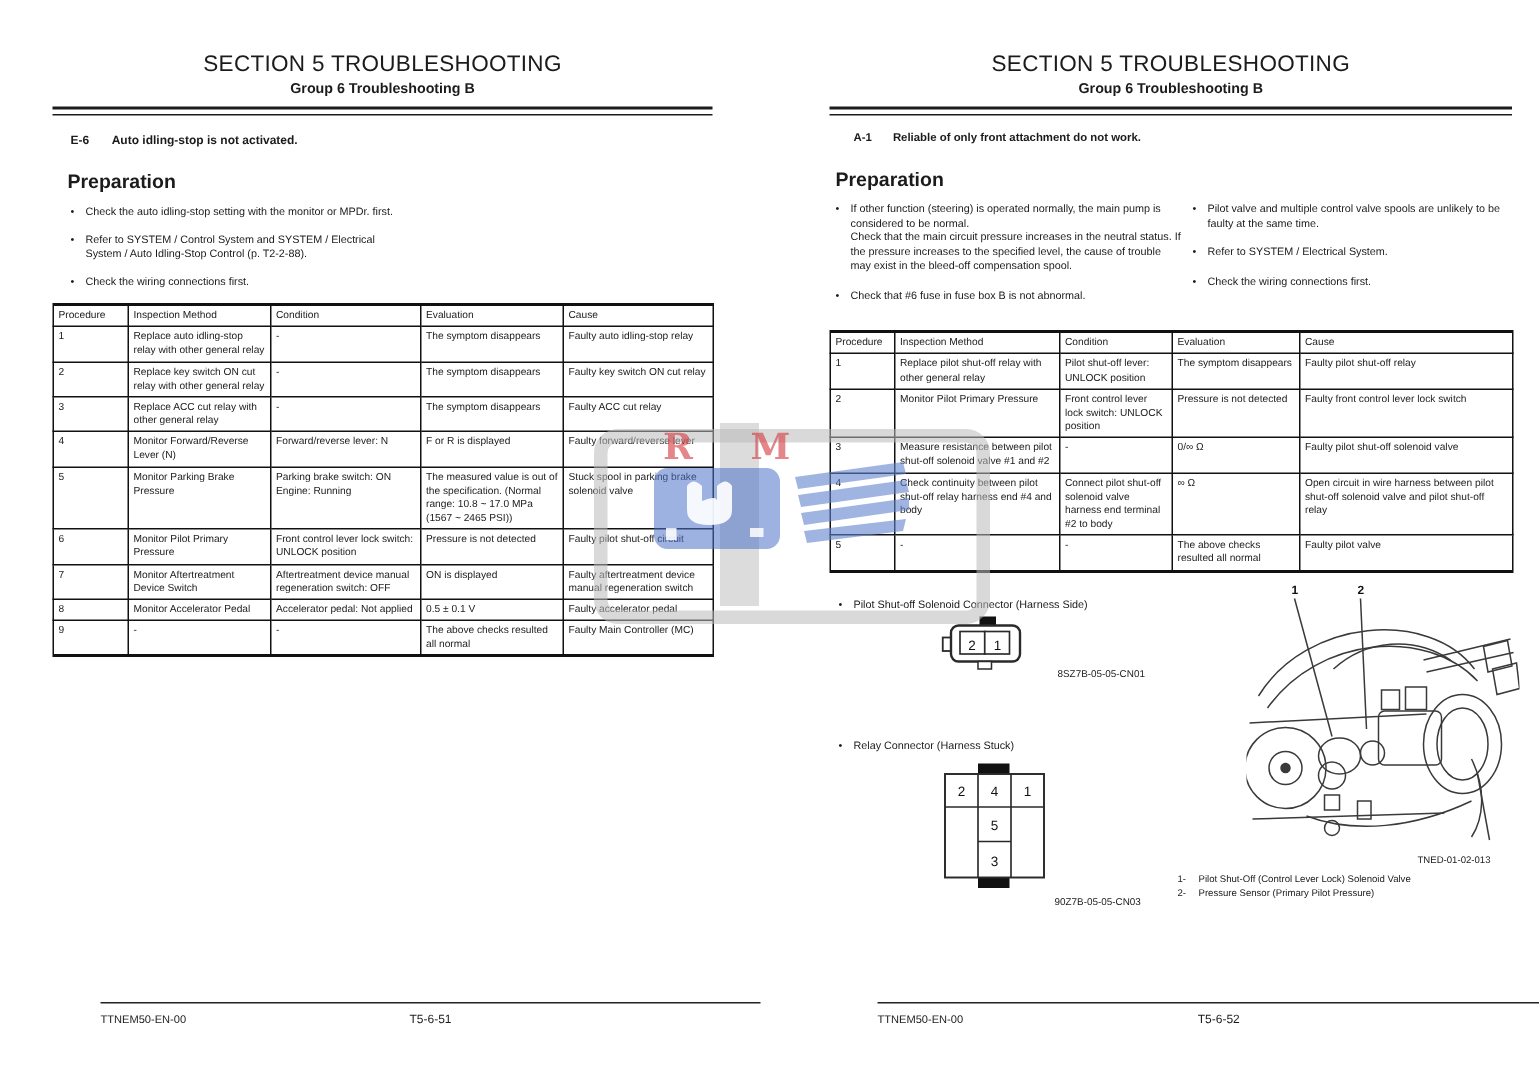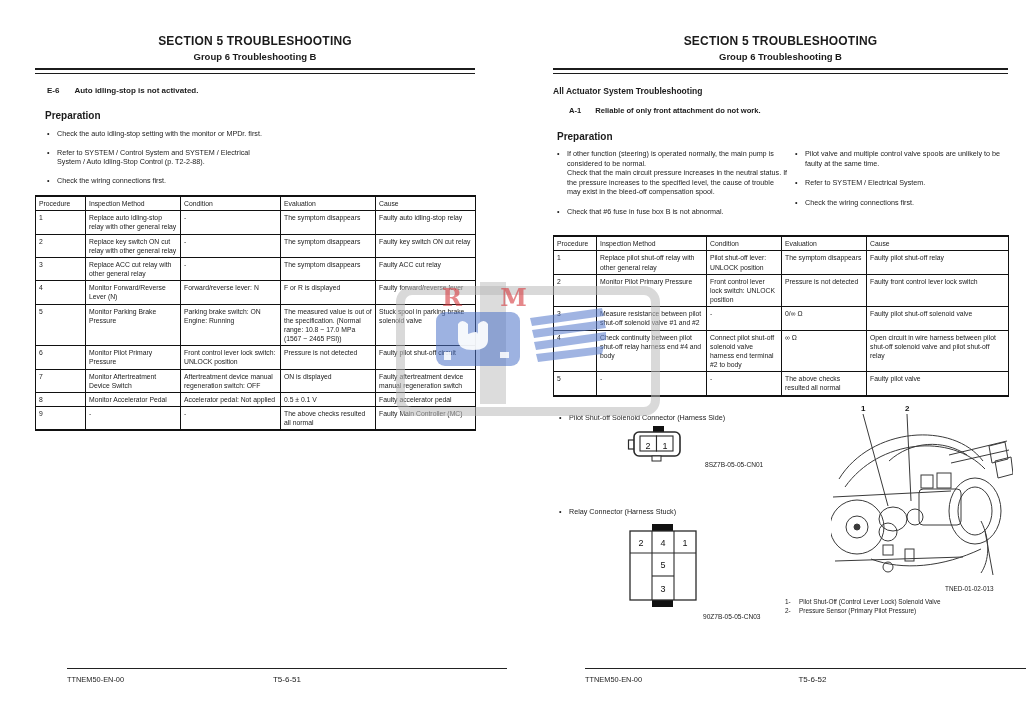--- a/index.html
+++ b/index.html
@@ -9,29 +9,29 @@
     -webkit-font-smoothing:antialiased;
   }
   .page{position:absolute;top:0;height:724px;width:513px;}
   .page-left{left:0;}
   .page-right{left:513px;}
   .content{position:relative;}
   .page-left .content{margin-left:35px;width:440px;}
   .page-right .content{margin-left:40px;width:455px;}
 
   .page-header{padding-top:34px;text-align:center;}
-  .doc-title{font-size:12px;font-weight:bold;letter-spacing:.2px;}
+  .doc-title{font-size:15px;font-weight:normal;letter-spacing:.2px;}
   .doc-subtitle{font-size:9.5px;font-weight:bold;margin-top:3px;}
   .double-rule{margin-top:6px;height:3px;border-top:2.5px solid #1c1c1c;border-bottom:1.2px solid #1c1c1c;}
 
   .sec-head{display:flex;gap:15px;font-size:8px;font-weight:bold;margin:12px 0 0 12px;}
   .sec-head2{font-size:8.5px;font-weight:bold;margin:12px 0 0 0;}
   .sub-head{display:flex;gap:14px;font-size:7.6px;font-weight:bold;margin:10px 0 0 16px;}
   .sub-head .sub-title{width:205px;line-height:1.35;}
-  .prep{font-size:10px;font-weight:bold;margin:15px 0 0 10px;}
+  .prep{font-size:13px;font-weight:bold;margin:15px 0 0 10px;}
   .page-right .prep{margin-left:4px;}
 
   .bullets{margin:8px 0 0 12px;}
   .bullet{display:flex;font-size:7.2px;line-height:1.32;margin-bottom:9px;}
   .bullet .dot{width:10px;flex:0 0 10px;}
   .bullet .btxt{white-space:pre-line;}
   .page-left .bullet .btxt{max-width:212px;}
 
   .prep-cols{display:flex;margin:7px 0 0 4px;}
   .prep-col-a{width:238px;flex:0 0 238px;}
@@ -203,21 +203,20 @@
 </div>
 
 <div class="page page-right">
   <div class="content">
     <div class="page-header">
       <div class="doc-title">SECTION 5 TROUBLESHOOTING</div>
       <div class="doc-subtitle">Group 6 Troubleshooting B</div>
       <div class="double-rule"></div>
     </div>
 
-    <div class="sec-head2">All Actuator System Troubleshooting</div>
 
     <div class="sub-head">
       <span>A-1</span>
       <span class="sub-title">Reliable of only front attachment do not work.</span>
     </div>
 
     <div class="prep">Preparation</div>
 
     <div class="prep-cols">
       <div class="prep-col-a">

